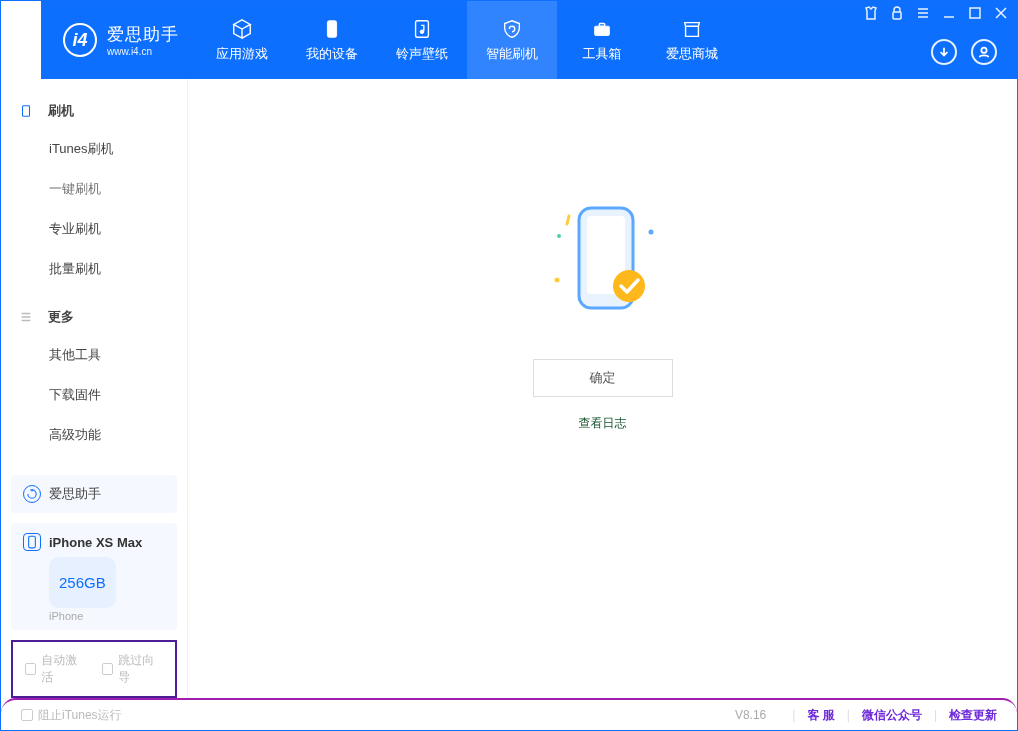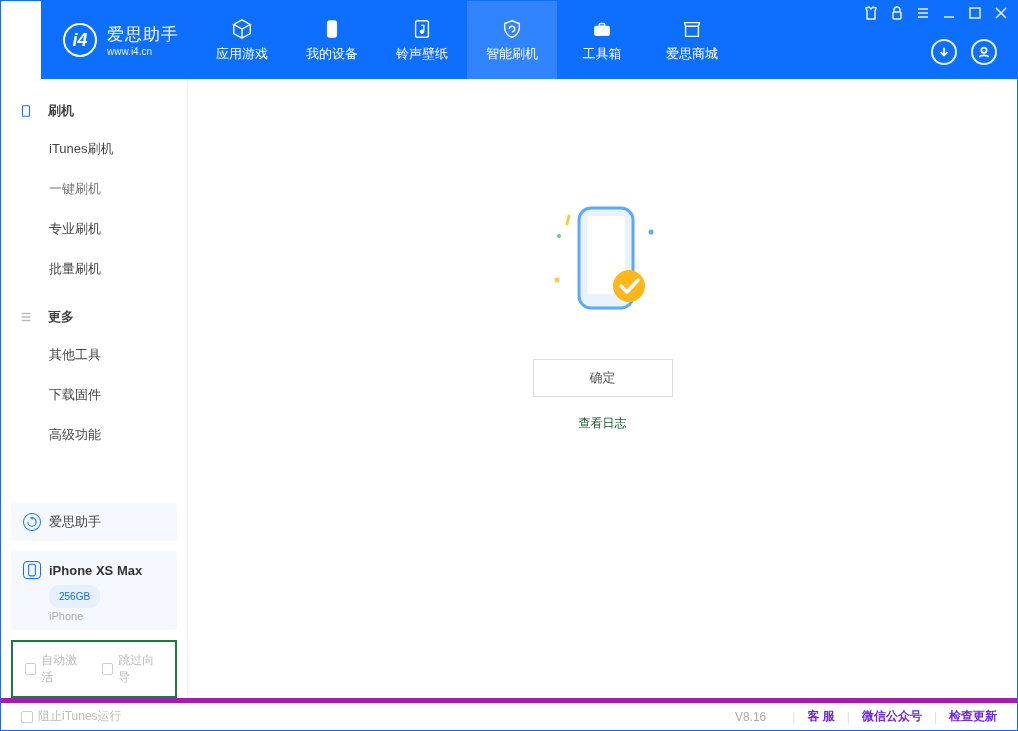--- a/index.html
+++ b/index.html
@@ -36,36 +36,36 @@
 .side-item.active { color: #737373; }
 
 .side-bottom { padding: 0 10px; }
 .status-chip { background: #f5f8ff; border-radius: 4px; padding: 10px 12px; margin-bottom: 10px; display: flex; align-items: center; gap: 8px; font-size: 13px; color: #444; }
 .status-chip .ico-c { width: 18px; height: 18px; border: 1.5px solid #0e6fff; border-radius: 50%; display: flex; align-items: center; justify-content: center; }
 .status-chip .ico-c svg { width: 10px; height: 10px; fill: #0e6fff; }
 .device-card { background: #f5f8ff; border-radius: 4px; padding: 10px 12px 8px; }
 .device-card .row1 { display: flex; align-items: center; gap: 8px; font-size: 13px; font-weight: 600; color: #333; }
 .device-card .ico-c { width: 18px; height: 18px; border: 1.5px solid #0e6fff; border-radius: 4px; display: flex; align-items: center; justify-content: center; }
 .device-card .ico-c svg { width: 10px; height: 14px; fill: #0e6fff; }
-.cap-badge { display: inline-block; margin: 6px 0 2px 26px; background: #e6f0ff; color: #0e6fff; font-size: 10px; padding: 6px 10px; border-radius: 10px; }
+.cap-badge { display: inline-block; margin: 6px 0 2px 26px; background: #e6f0ff; color: #0e6fff; font-size: 15px; padding: 17px 10px; border-radius: 10px; }
 .dev-type { margin-left: 26px; font-size: 11px; color: #aaa; }
 
-.checks-box { border: 2px solid #15803d; margin: 10px 0 0 0; padding: 10px 12px; display: flex; gap: 16px; align-items: center; }
+.checks-box { border: 2px solid #4c1d95; margin: 10px 0 0 0; padding: 10px 12px; display: flex; gap: 16px; align-items: center; }
 .chk { display: flex; align-items: center; gap: 5px; font-size: 12px; color: #bbb; cursor: pointer; }
 .chk .box { width: 12px; height: 12px; border: 1px solid #ccc; border-radius: 2px; }
 
 .main { flex: 1; display: flex; flex-direction: column; align-items: center; padding-top: 120px; }
 .phone-illus { width: 110px; height: 130px; position: relative; margin-bottom: 30px; display:flex;align-items:center;justify-content:center;}
 .phone-illus svg { overflow: visible; }
 .success-msg { font-size: 18px; color: #444; margin-bottom: 28px; }
 .btn-ok { width: 140px; height: 38px; border: 1px solid #ddd; background: #fff; font-size: 13px; color: #555; cursor: pointer; margin-bottom: 18px; }
 .view-log { font-size: 12px; color: #14532d; cursor: pointer; }
 
 
-.footer { height: 32px; border-top: 5px solid #a21caf; display: flex; align-items: center; padding: 0 20px; font-size: 12px; color: #bbb; }
+.footer { height: 32px; border-top: 2px solid #a21caf; display: flex; align-items: center; padding: 0 20px; font-size: 12px; color: #bbb; border-radius: 15px; }
 .footer .chk { color: #bbb; }
 .footer .spacer { flex: 1; }
 .footer .ver { color: #aaa; margin-right: 14px; }
 .footer .flink { color: #6d28d9; cursor: pointer; font-weight: bold; }
 .footer .sep { color: #ddd; margin: 0 12px; }
 </style>
 </head>
 <body>
 
 <div class="window">

